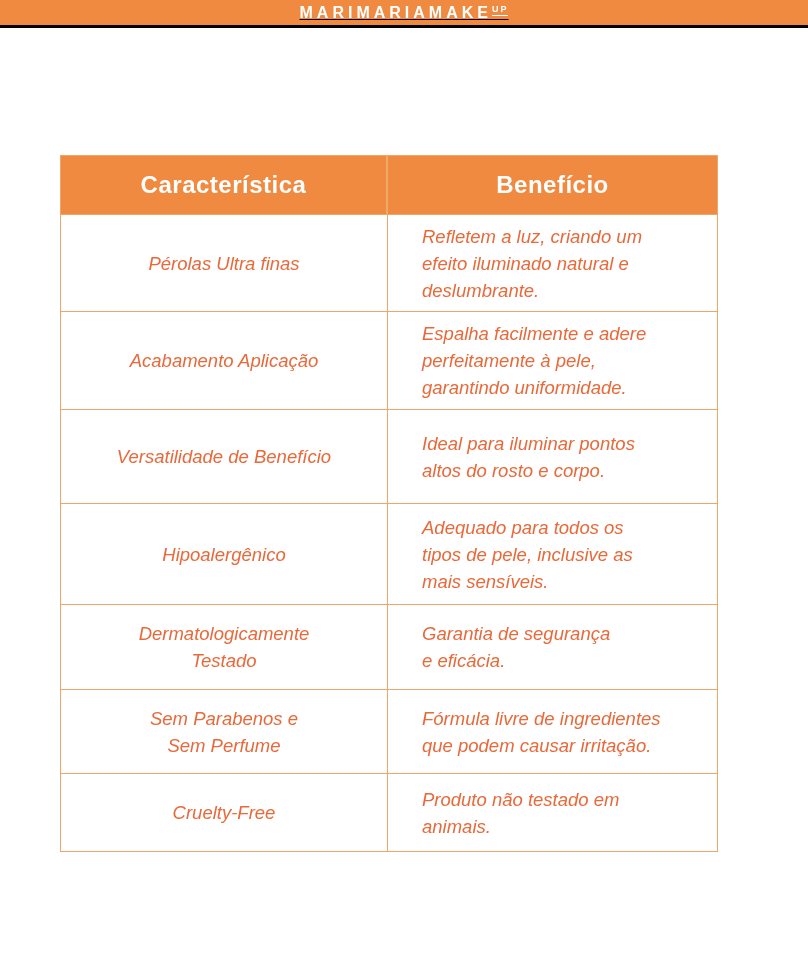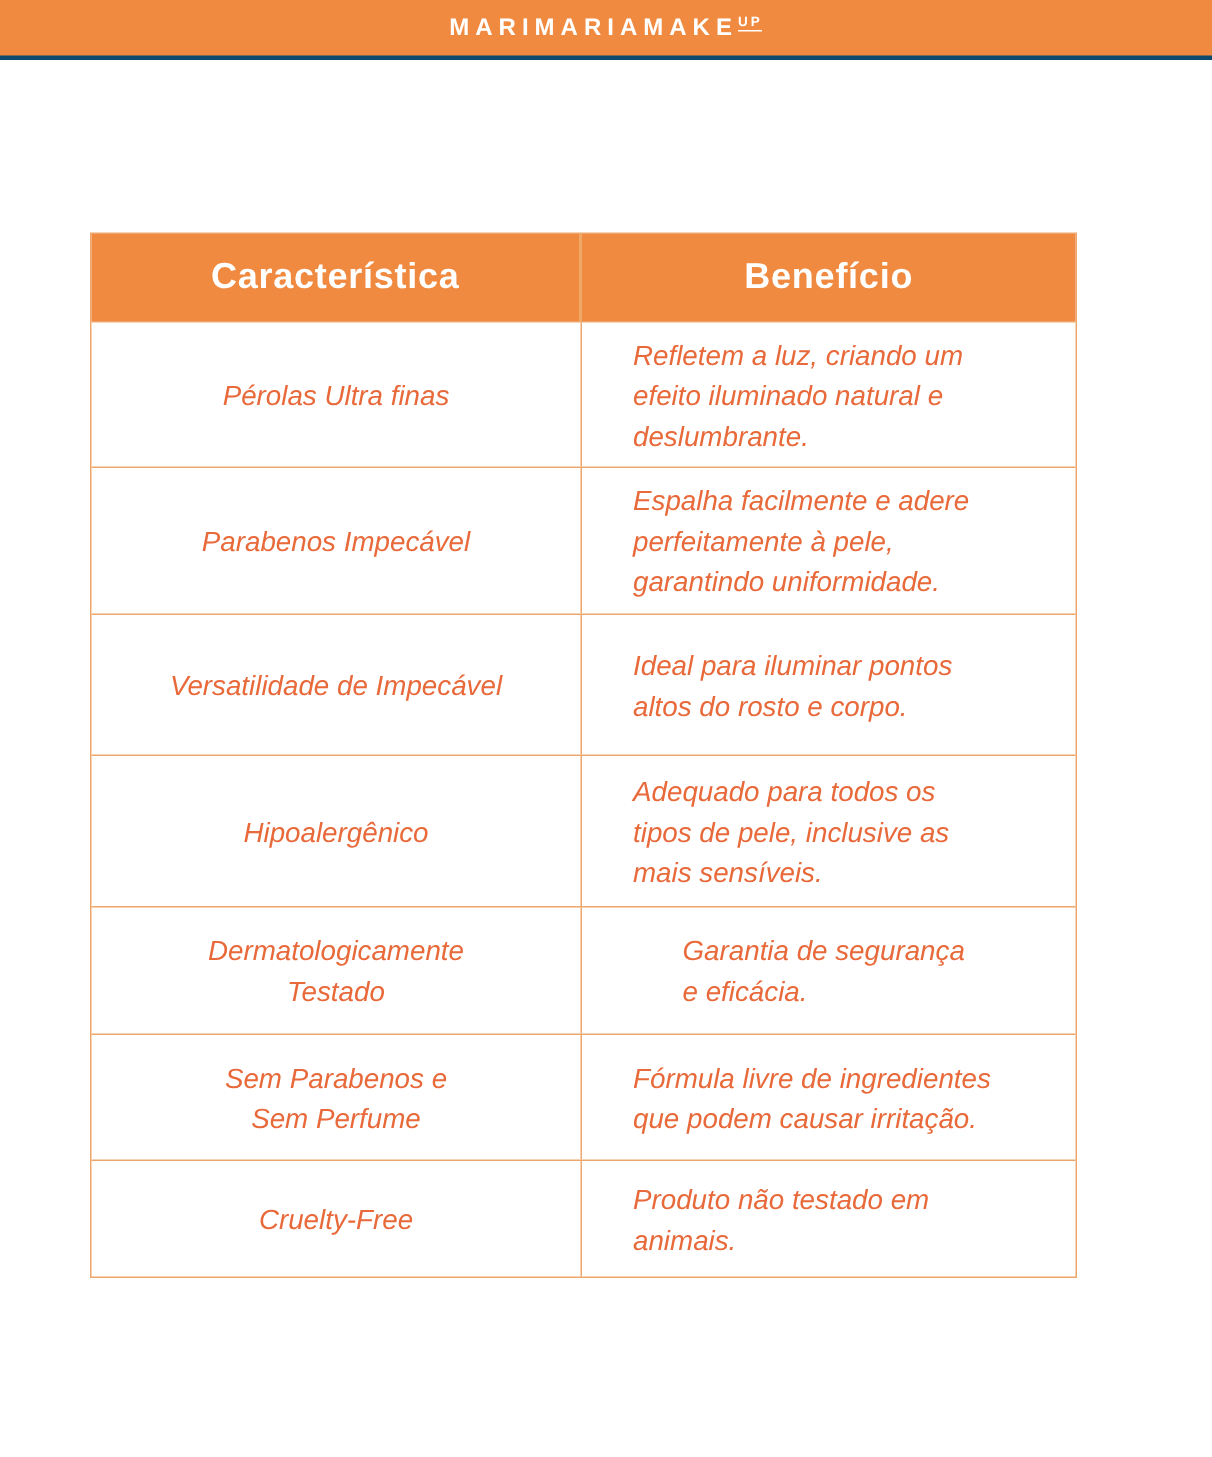--- a/index.html
+++ b/index.html
@@ -5,24 +5,24 @@
   * { margin: 0; padding: 0; box-sizing: border-box; }
   html, body {
     width: 808px; height: 971px;
     background: #ffffff;
     font-family: "Liberation Sans", sans-serif;
     overflow: hidden;
   }
 
   
   .brand-band {
-    width: 808px; height: 40px;
+    width: 808px; height: 28px;
     background: #F08A40;
-    border-bottom: 3px solid #0c4a6e;
-    display: flex; align-items: center; justify-content: center;
+    border-bottom: 3px solid #000000;
+    display: flex; align-items: center; justify-content: center; text-decoration: underline;
   }
   .brand-logo {
     color: #ffffff;
     font-size: 16px;
     font-weight: bold;
     letter-spacing: 4px;
     line-height: 1;
     white-space: nowrap;
   }
   .brand-logo sup {
@@ -78,21 +78,21 @@
   .cell.benefit {
     flex: 1;
     justify-content: flex-start;
     text-align: left;
     padding: 10px 18px 10px 34px;
   }
   .row.r0 { height: 97px; }
   .row.r1 { height: 98px; }
   .row.r2 { height: 94px; }
   .row.r3 { height: 101px; }
-  .row.r4 { height: 85px; gap: 33px; }
+  .row.r4 { height: 85px; }
   .row.r5 { height: 84px; }
   .row.r6 { height: 78px; }
 </style>
 </head>
 <body>
 
 <header class="brand-band">
   <div class="brand-logo">
     <span>MARIMARIAMAKE</span><sup>UP</sup>
   </div>
@@ -106,28 +106,28 @@
   </div>
 
   <div class="row r0">
     <div class="cell feature">Pérolas Ultra finas</div>
     <div class="cell benefit">Refletem a luz, criando um
 efeito iluminado natural e
 deslumbrante.</div>
   </div>
 
   <div class="row r1">
-    <div class="cell feature">Parabenos Impecável</div>
+    <div class="cell feature">Acabamento Aplicação</div>
     <div class="cell benefit">Espalha facilmente e adere
 perfeitamente à pele,
 garantindo uniformidade.</div>
   </div>
 
   <div class="row r2">
-    <div class="cell feature">Versatilidade de Impecável</div>
+    <div class="cell feature">Versatilidade de Benefício</div>
     <div class="cell benefit">Ideal para iluminar pontos
 altos do rosto e corpo.</div>
   </div>
 
   <div class="row r3">
     <div class="cell feature">Hipoalergênico</div>
     <div class="cell benefit">Adequado para todos os
 tipos de pele, inclusive as
 mais sensíveis.</div>
   </div>

